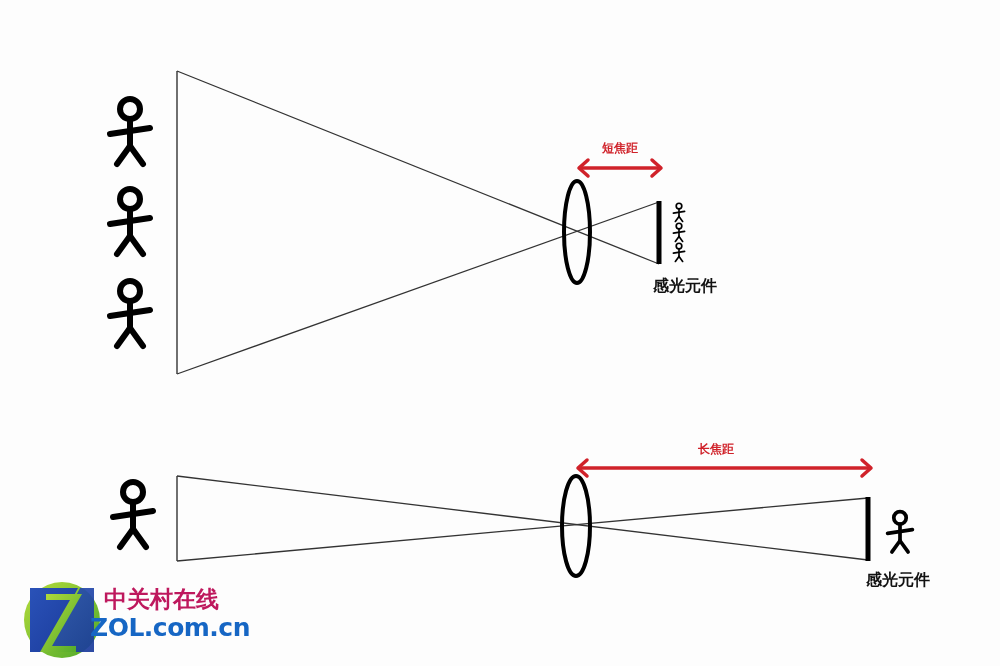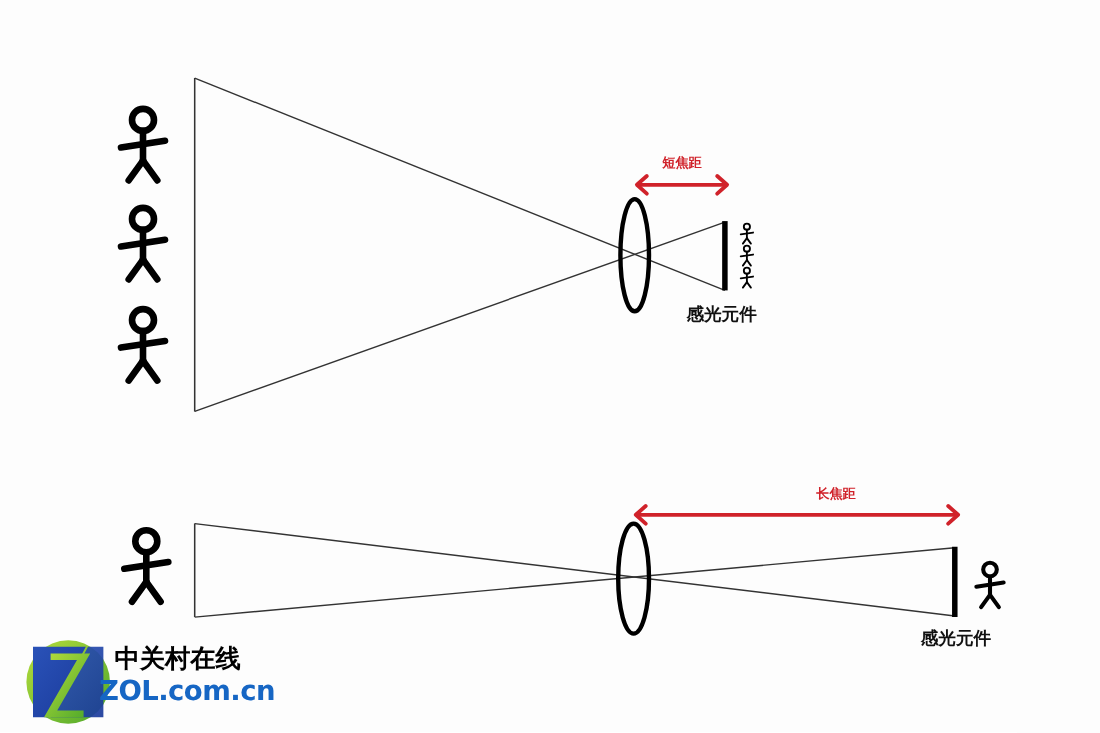--- a/index.html
+++ b/index.html
@@ -35,33 +35,34 @@
     }
     .label-black {
       position: absolute;
       color: #111111;
       font-family: "DejaVu Sans", sans-serif;
       font-weight: bold;
       font-size: 16px;
       line-height: 18px;
       white-space: nowrap;
       transform: translateX(-50%);
+      margin-left: 29px;
     }
     .logo {
       position: absolute;
       left: 24px;
       top: 580px;
       width: 250px;
       height: 80px;
     }
     .logo-cn {
       position: absolute;
       left: 80px;
       top: 6px;
-      color: #000000;
+      color: #be185d;
       font-family: "DejaVu Sans", sans-serif;
       font-weight: bold;
       font-size: 23px;
       line-height: 26px;
       white-space: nowrap;
       letter-spacing: 0px;
     }
     .logo-domain {
       position: absolute;
       left: 66px;
@@ -155,21 +156,21 @@
       <circle cx="38" cy="38" r="38" fill="url(#logoGreen)"></circle>
       <polygon points="6,6 54,6 20,70 6,70" fill="url(#logoBlue)"></polygon>
       <polygon points="70,6 70,70 22,70 56,6" fill="url(#logoBlue)" opacity="0.92"></polygon>
       <polygon points="22,12 58,12 28,64 52,64 52,70 16,70 46,18 22,18" fill="url(#logoGreen)"></polygon>
     </g>
   </svg>
 
   <div class="label-red" style="left:620px; top:139px;">短焦距</div>
   <div class="label-black" style="left:656px; top:277px;">感光元件</div>
 
-  <div class="label-red" style="left:760px; top:440px;">长焦距</div>
+  <div class="label-red" style="left:716px; top:440px;">长焦距</div>
   <div class="label-black" style="left:869px; top:571px;">感光元件</div>
 
   <div class="logo">
     <div class="logo-cn">中关村在线</div>
     <div class="logo-domain">ZOL.com.cn</div>
   </div>
 
 </div>
 
 </body></html>

